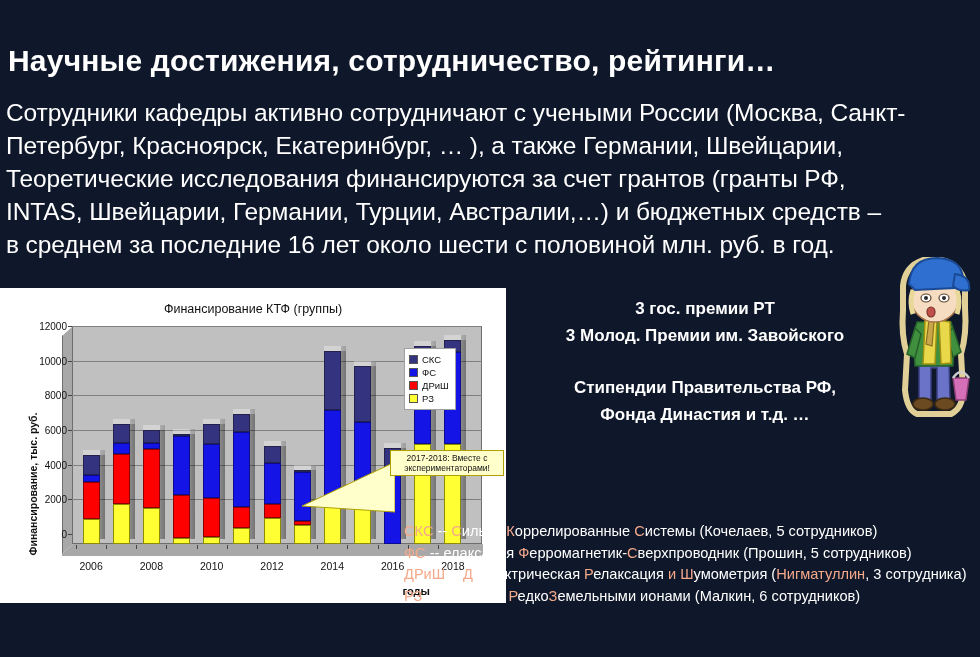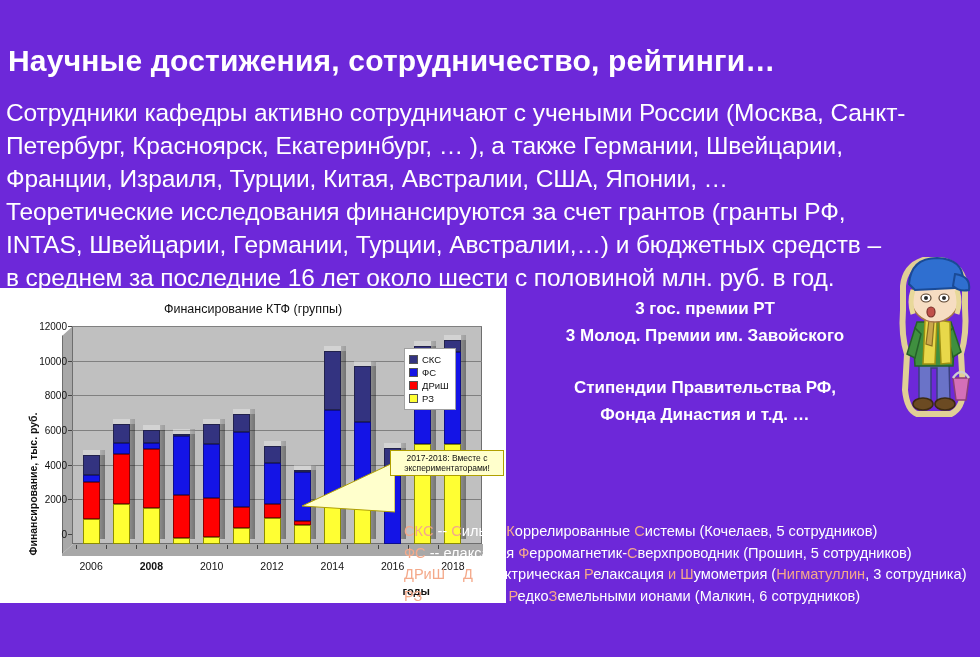--- a/index.html
+++ b/index.html
@@ -8,21 +8,21 @@
     padding: 0;
     background: #000;
   }
   body {
     font-family: "Liberation Sans", sans-serif;
   }
   #slide {
     position: relative;
     width: 980px;
     height: 657px;
-    background: #6d28d9;
+    background: #0f172a;
     overflow: hidden;
   }
 
   
   #headline {
     position: absolute;
     left: 8px;
     top: 46px;
     width: 964px;
     color: #ffffff;
@@ -287,21 +287,20 @@
 </head>
 <body>
 
 <div id="slide">
 
   <div id="headline">Научные достижения, сотрудничество, рейтинги…</div>
 
   <div id="bodytext">
     <span class="ln">Сотрудники  кафедры активно сотрудничают с учеными России (Москва, Санкт-</span>
     <span class="ln">Петербург, Красноярск, Екатеринбург, … ), а также Германии, Швейцарии,</span>
-    <span class="ln">Франции, Израиля, Турции, Китая, Австралии, США, Японии, …</span>
     <span class="ln">Теоретические исследования  финансируются за счет грантов (гранты РФ,</span>
     <span class="ln">INTAS, Швейцарии, Германии, Турции, Австралии,…) и бюджетных средств –</span>
     <span class="ln">в среднем за последние 16 лет около шести с половиной млн. руб. в год.</span>
   </div>
 
   <div id="chart-panel">
     <div id="chart-title">Финансирование КТФ (группы)</div>
     <div id="y-axis-title">Финансирование, тыс. руб.</div>
     <div id="x-axis-title">годы</div>
 
@@ -447,21 +446,21 @@
             <div class="seg s-rz" style="height: 99.6667px;"></div>
             <div class="bar-side"></div>
             <div class="bar-top"></div>
           </div>
         </div>
       <div id="xticks">
           <div class="xtick-mark" style="left: 14px;"></div>
           <div class="xtick-label" style="left: 29.0769px;">2006</div>
           <div class="xtick-mark" style="left: 44.1538px;"></div>
           <div class="xtick-mark" style="left: 74.3077px;"></div>
-          <div class="xtick-label" style="left: 89.3846px; font-weight: bold;">2008</div>
+          <div class="xtick-label" style="left: 89.3846px;">2008</div>
           <div class="xtick-mark" style="left: 104.462px;"></div>
           <div class="xtick-mark" style="left: 134.615px;"></div>
           <div class="xtick-label" style="left: 149.692px;">2010</div>
           <div class="xtick-mark" style="left: 164.769px;"></div>
           <div class="xtick-mark" style="left: 194.923px;"></div>
           <div class="xtick-label" style="left: 210px;">2012</div>
           <div class="xtick-mark" style="left: 225.077px;"></div>
           <div class="xtick-mark" style="left: 255.231px;"></div>
           <div class="xtick-label" style="left: 270.308px;">2014</div>
           <div class="xtick-mark" style="left: 285.385px;"></div>

